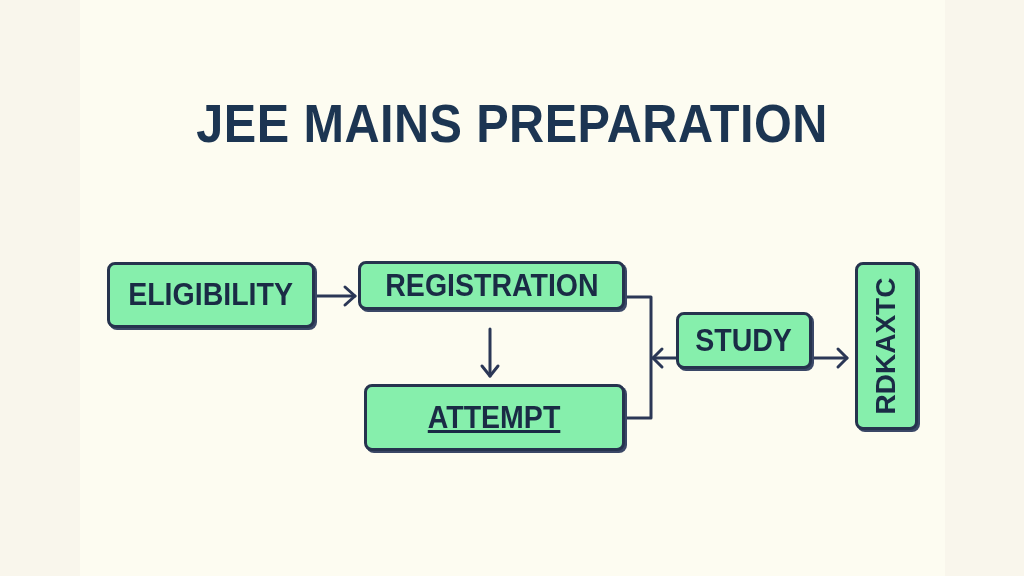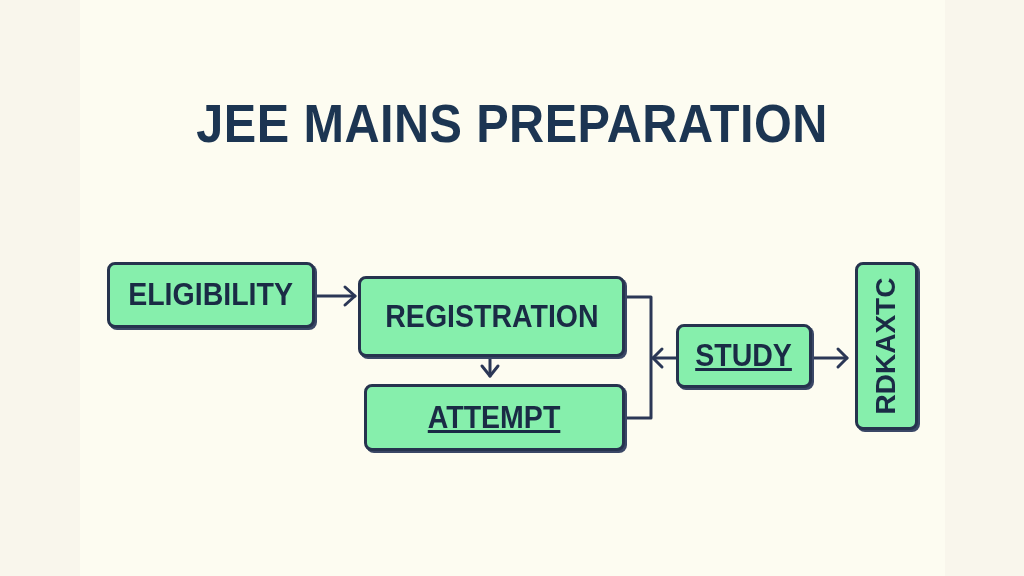--- a/index.html
+++ b/index.html
@@ -53,27 +53,27 @@
 
     <line x1="813" y1="358" x2="847" y2="358"></line>
     <polyline points="838,349 847,358 838,367"></polyline>
   </g>
 </svg>
 
 <div class="box" style="left:107px; top:262px; width:208px; height:66px;">
   <span>ELIGIBILITY</span>
 </div>
 
-<div class="box" style="left:358px; top:276px; width:267px; height:81px;align-items:center;">
+<div class="box" style="left:358px; top:261px; width:267px; height:49px;align-items:center;">
   <span>REGISTRATION</span>
 </div>
 
 <div class="box" style="left:364px; top:384px; width:261px; height:67px;text-decoration:underline;">
   <span>ATTEMPT</span>
 </div>
 
-<div class="box" style="left:676px; top:324px; width:136px; height:64px;text-decoration:underline;">
+<div class="box" style="left:676px; top:312px; width:136px; height:57px;">
   <span>STUDY</span>
 </div>
 
 <div class="box vbox" style="left:855px; top:262px; width:63px; height:168px;">
   <span>RDKAXTC</span>
 </div>
 
 </body></html>

